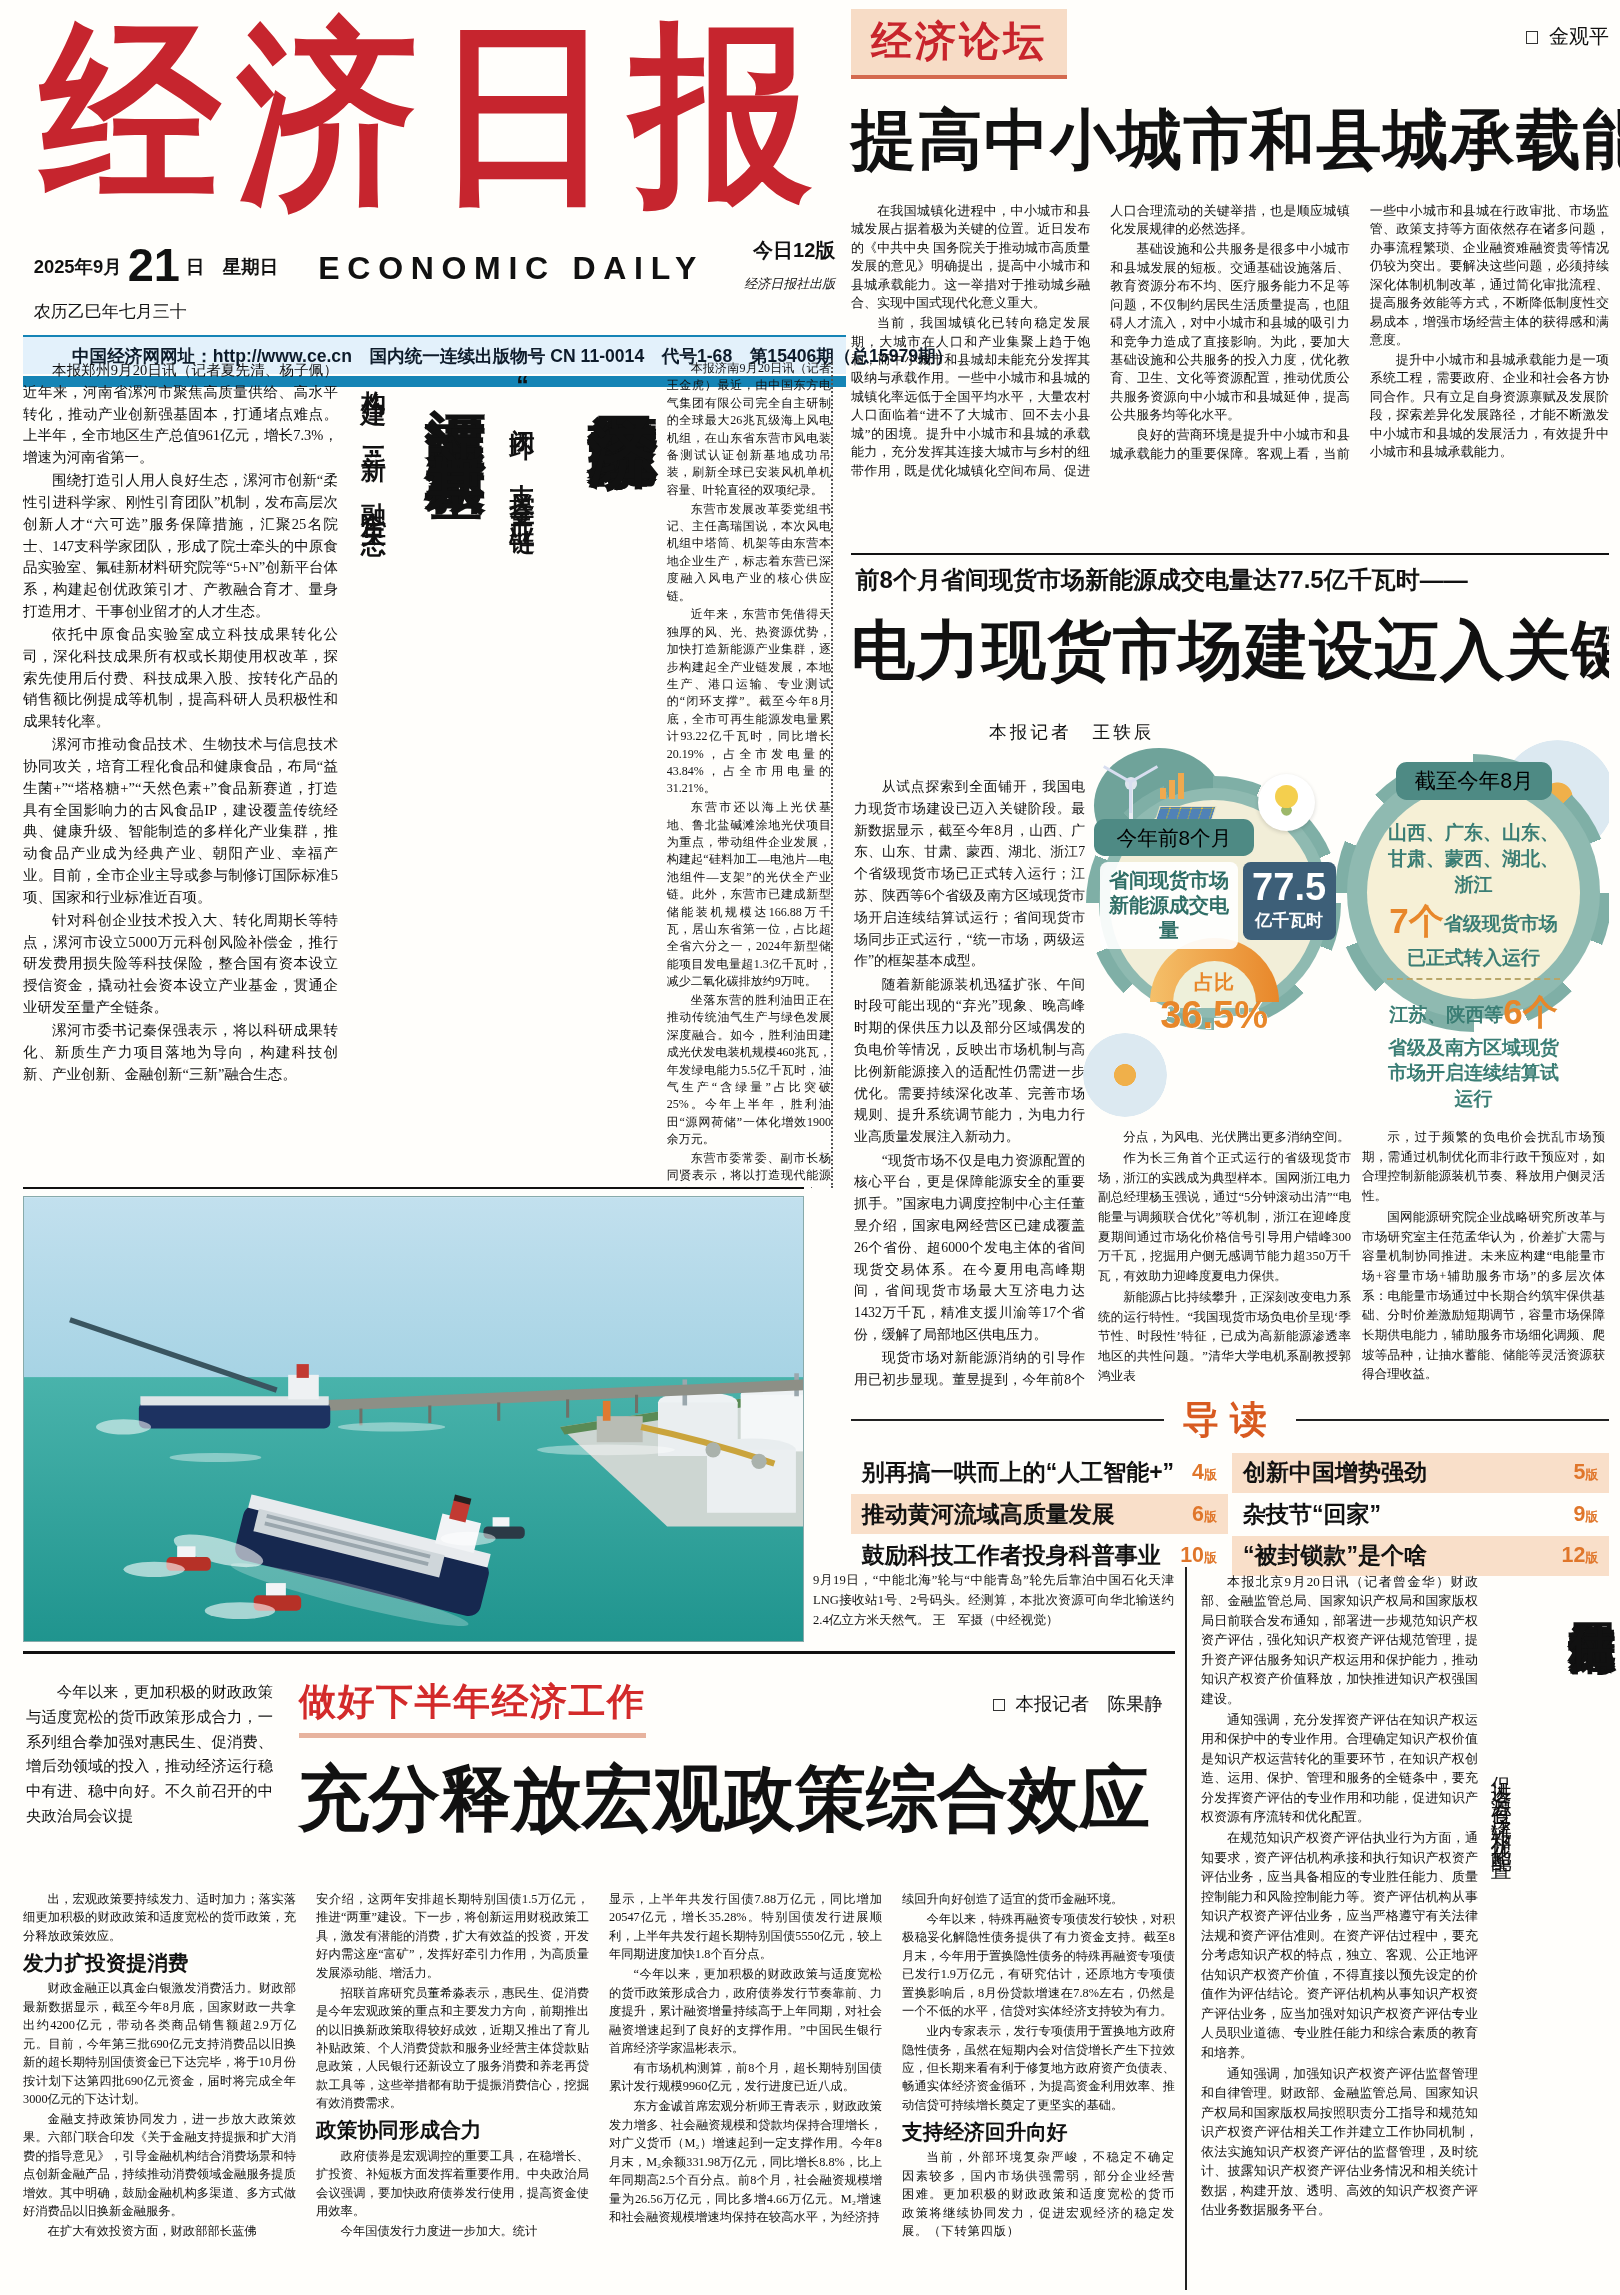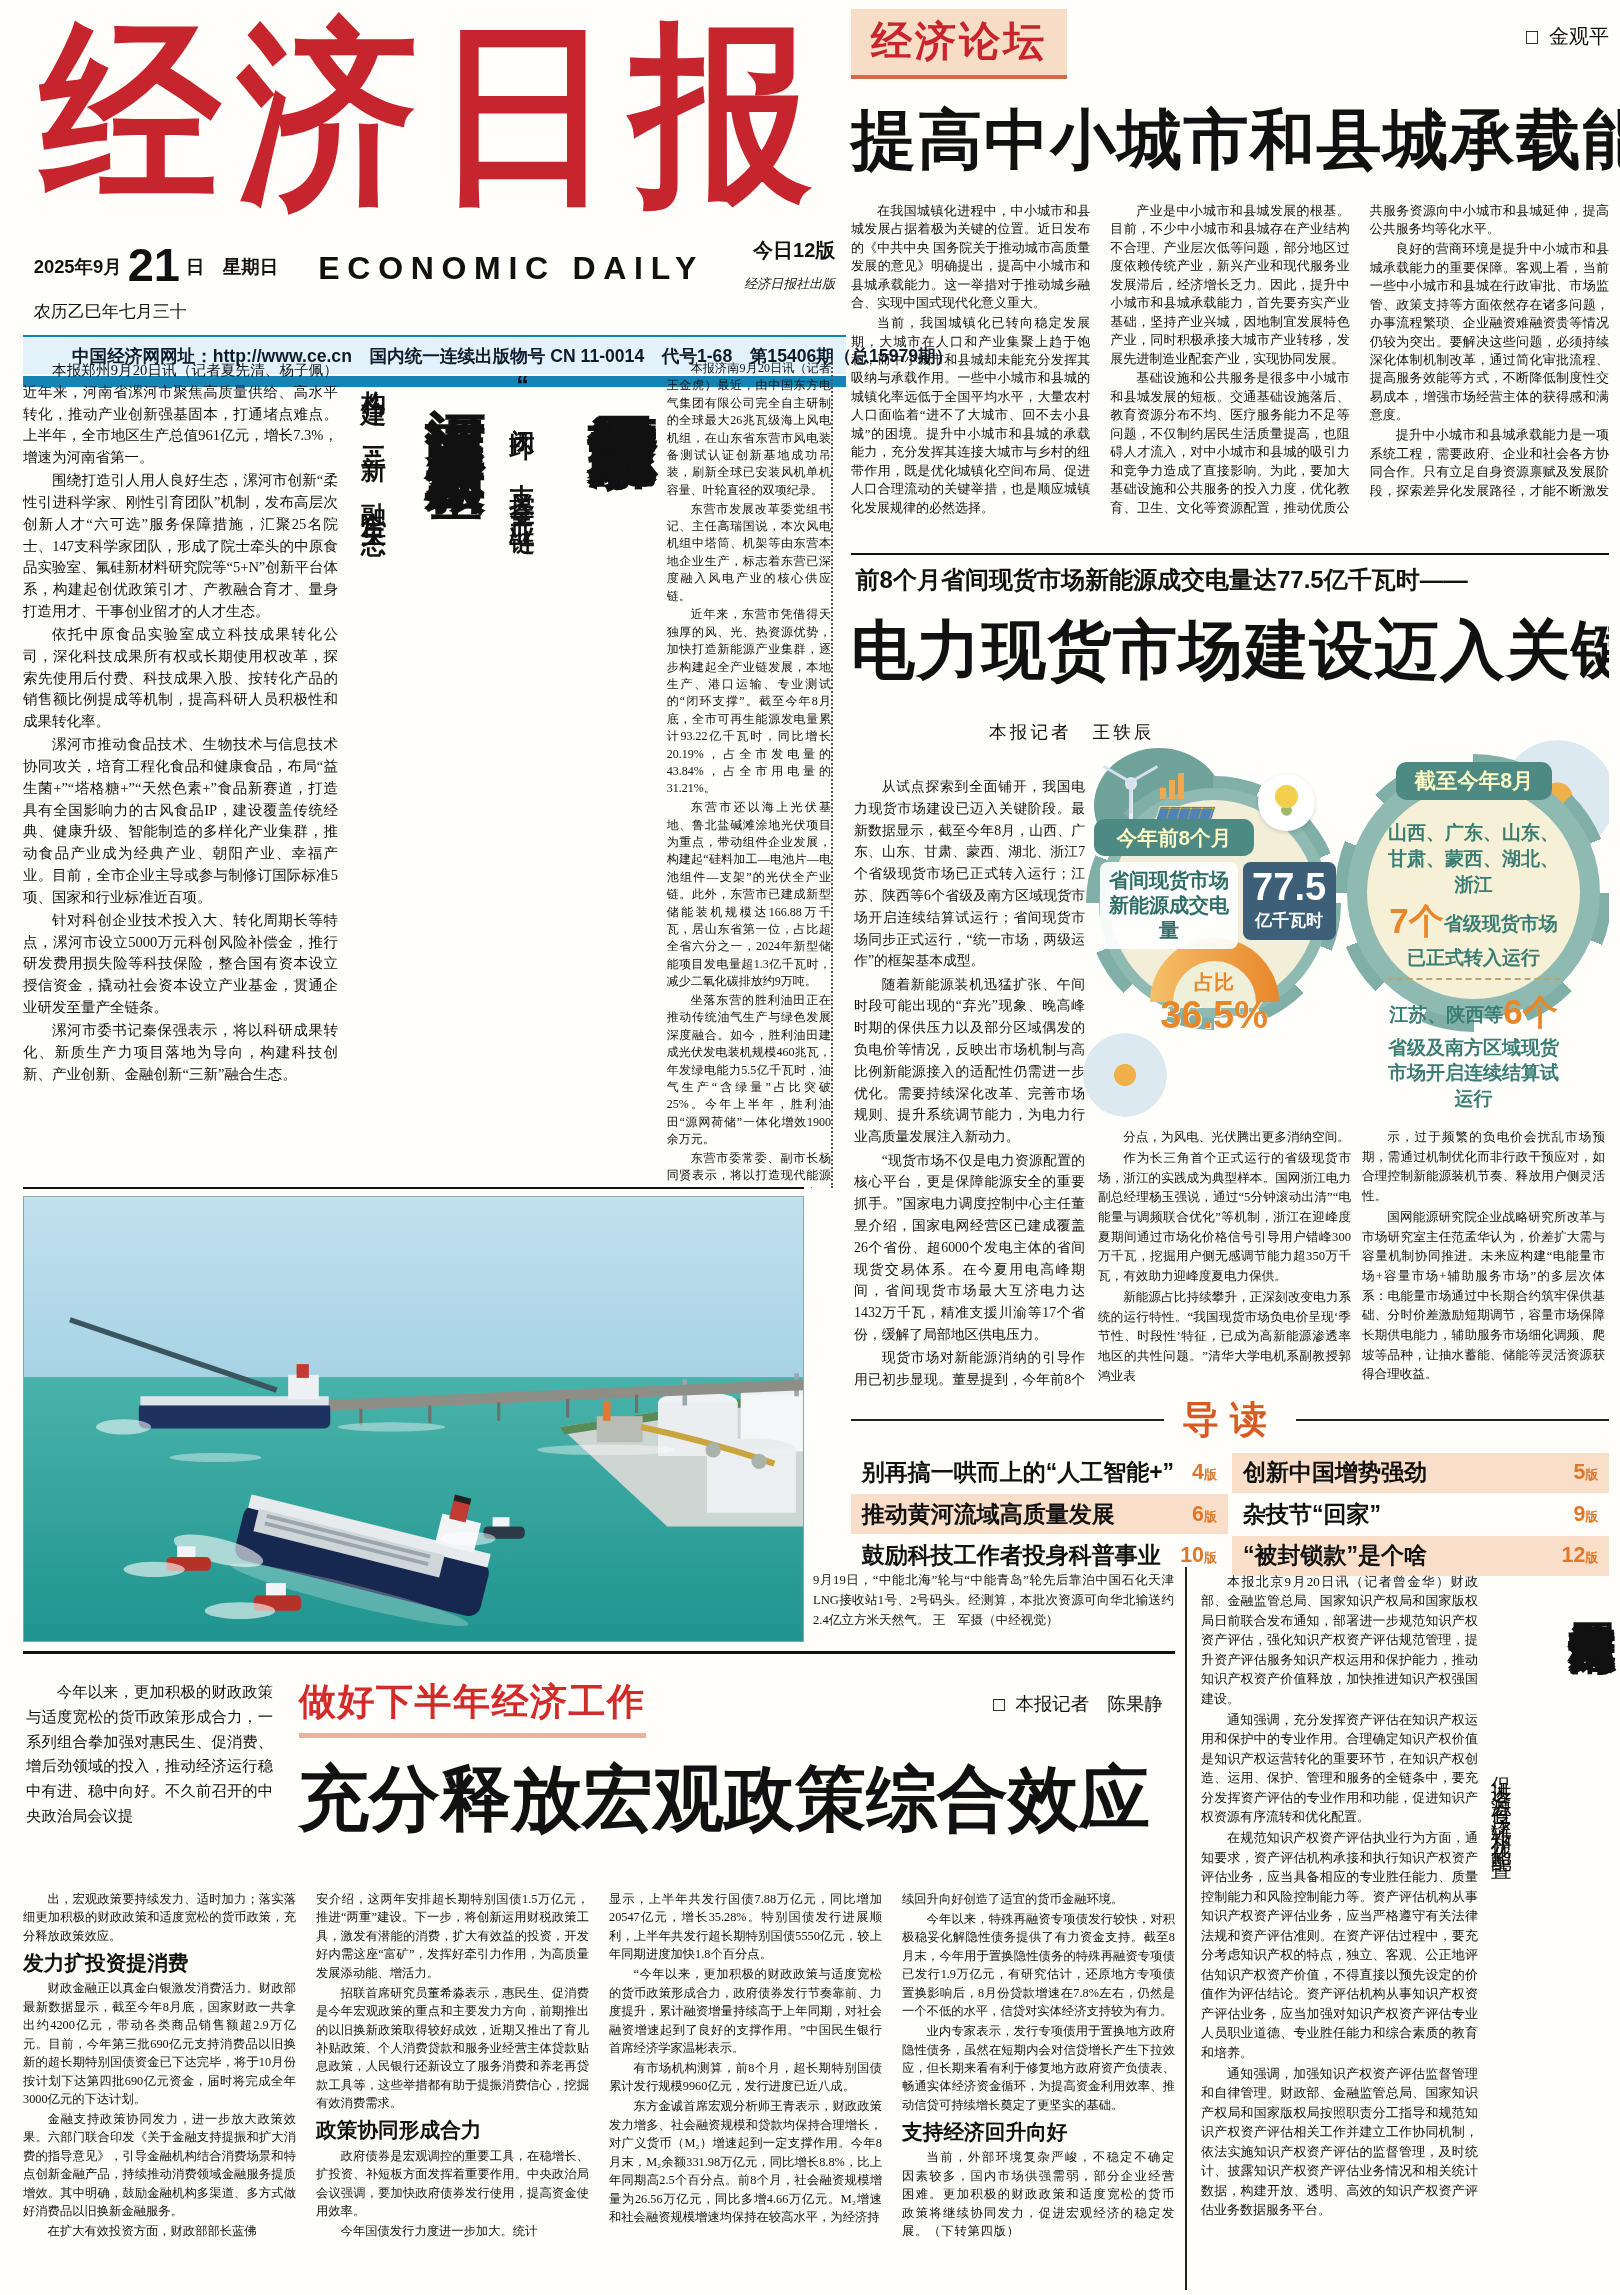--- a/index.html
+++ b/index.html
@@ -66,22 +66,22 @@
   
   #infographic{position:absolute;left:243px;top:193px;width:515px;height:374px;}
   .gear{position:absolute;border-radius:50%;}
   .gear .teeth{position:absolute;inset:-12.3px;border-radius:50%;
     background:repeating-conic-gradient(#7fafa6 0deg 22deg, rgba(0,0,0,0) 22deg 45deg);}
   .gear .disc{position:absolute;inset:0;border-radius:50%;background:#8fbab1;}
   .gear .inner{position:absolute;inset:11.5px;border-radius:50%;background:#f2eed8;}
   #gearL{left:4.6px;top:40px;width:230px;height:230px;}
   #gearR{left:253px;top:18.4px;width:253px;height:253px;}
   #gearS{left:181px;top:253px;width:130px;height:115px;border-radius:50%;background:#6fa39a;}
-  .badge{position:absolute;background:#4e8a84;color:#fef9c3;font-family:"Liberation Sans",sans-serif;
-    font-weight:bold;border-radius:10.7px;text-align:center;z-index:5;}
+  .badge{position:absolute;background:#4e8a84;color:#000000;font-family:"Liberation Sans",sans-serif;
+    font-weight:normal;border-radius:10.7px;text-align:center;z-index:5;}
   #badgeL{left:-4.6px;top:31px;width:160px;font-size:20.7px;padding:4.6px 0;}
   #badgeR{left:49px;top:-4.6px;width:156px;font-size:21.4px;padding:4.6px 0;}
   .labelbox{position:absolute;left:1.5px;top:74px;width:138px;background:rgba(255,255,255,.92);border-radius:7.7px;
     color:#2f6e66;font-family:"Liberation Sans",sans-serif;font-weight:900;font-size:20px;
     text-align:center;padding:6.1px 1.5px;z-index:5;line-height:1.25;}
   .valuebox{position:absolute;left:144px;top:74px;width:93px;background:#3d5f78;border-radius:7.7px;color:#fff;
     font-family:"Liberation Sans",sans-serif;font-weight:900;text-align:center;padding:6.1px 0 7.7px;z-index:5;}
   .valuebox .num{font-size:38px;line-height:1;}
   .valuebox .unit{font-size:17px;display:block;margin-top:3.1px;}
   .gauge{position:absolute;left:51px;top:150px;width:129px;height:64px;border-radius:129px 129px 0 0;
@@ -206,21 +206,20 @@
 
   <section id="forum" data-name="economic-forum-section">
     <div class="forum-top">
       <div class="forum-label" data-name="forum-label">经济论坛</div>
       <div class="byline-right" data-name="forum-author"><span class="sq" data-name="byline-square-icon"></span><span>金观平</span></div>
     </div>
     <div class="forum-headline" data-name="forum-headline">提高中小城市和县城承载能力</div>
     <div class="forum-body body-text" data-name="forum-body">
       <p data-name="paragraph">在我国城镇化进程中，中小城市和县城发展占据着极为关键的位置。近日发布的《中共中央 国务院关于推动城市高质量发展的意见》明确提出，提高中小城市和县城承载能力。这一举措对于推动城乡融合、实现中国式现代化意义重大。</p>
       <p data-name="paragraph">当前，我国城镇化已转向稳定发展期，大城市在人口和产业集聚上趋于饱和，而中小城市和县城却未能充分发挥其吸纳与承载作用。一些中小城市和县城的城镇化率远低于全国平均水平，大量农村人口面临着“进不了大城市、回不去小县城”的困境。提升中小城市和县城的承载能力，充分发挥其连接大城市与乡村的纽带作用，既是优化城镇化空间布局、促进人口合理流动的关键举措，也是顺应城镇化发展规律的必然选择。</p>
-      <p data-name="paragraph">产业是中小城市和县城发展的根基。目前，不少中小城市和县城存在产业结构不合理、产业层次低等问题，部分地区过度依赖传统产业，新兴产业和现代服务业发展滞后，经济增长乏力。因此，提升中小城市和县城承载能力，首先要夯实产业基础，坚持产业兴城，因地制宜发展特色产业，同时积极承接大城市产业转移，发展先进制造业配套产业，实现协同发展。</p>
       <p data-name="paragraph">基础设施和公共服务是很多中小城市和县城发展的短板。交通基础设施落后、教育资源分布不均、医疗服务能力不足等问题，不仅制约居民生活质量提高，也阻碍人才流入，对中小城市和县城的吸引力和竞争力造成了直接影响。为此，要加大基础设施和公共服务的投入力度，优化教育、卫生、文化等资源配置，推动优质公共服务资源向中小城市和县城延伸，提高公共服务均等化水平。</p>
       <p data-name="paragraph">良好的营商环境是提升中小城市和县城承载能力的重要保障。客观上看，当前一些中小城市和县城在行政审批、市场监管、政策支持等方面依然存在诸多问题，办事流程繁琐、企业融资难融资贵等情况仍较为突出。要解决这些问题，必须持续深化体制机制改革，通过简化审批流程、提高服务效能等方式，不断降低制度性交易成本，增强市场经营主体的获得感和满意度。</p>
       <p data-name="paragraph">提升中小城市和县城承载能力是一项系统工程，需要政府、企业和社会各方协同合作。只有立足自身资源禀赋及发展阶段，探索差异化发展路径，才能不断激发中小城市和县城的发展活力，有效提升中小城市和县城承载能力。</p>
     </div>
   </section>
 
   <section id="dianli" data-name="power-market-section">
     <div class="dl-kicker" data-name="power-kicker">前8个月省间现货市场新能源成交电量达77.5亿千瓦时——</div>
     <div class="dl-headline" data-name="power-headline">电力现货市场建设迈入关键阶段</div>
     <div class="dl-byline" data-name="power-byline">本报记者　王轶辰</div>

